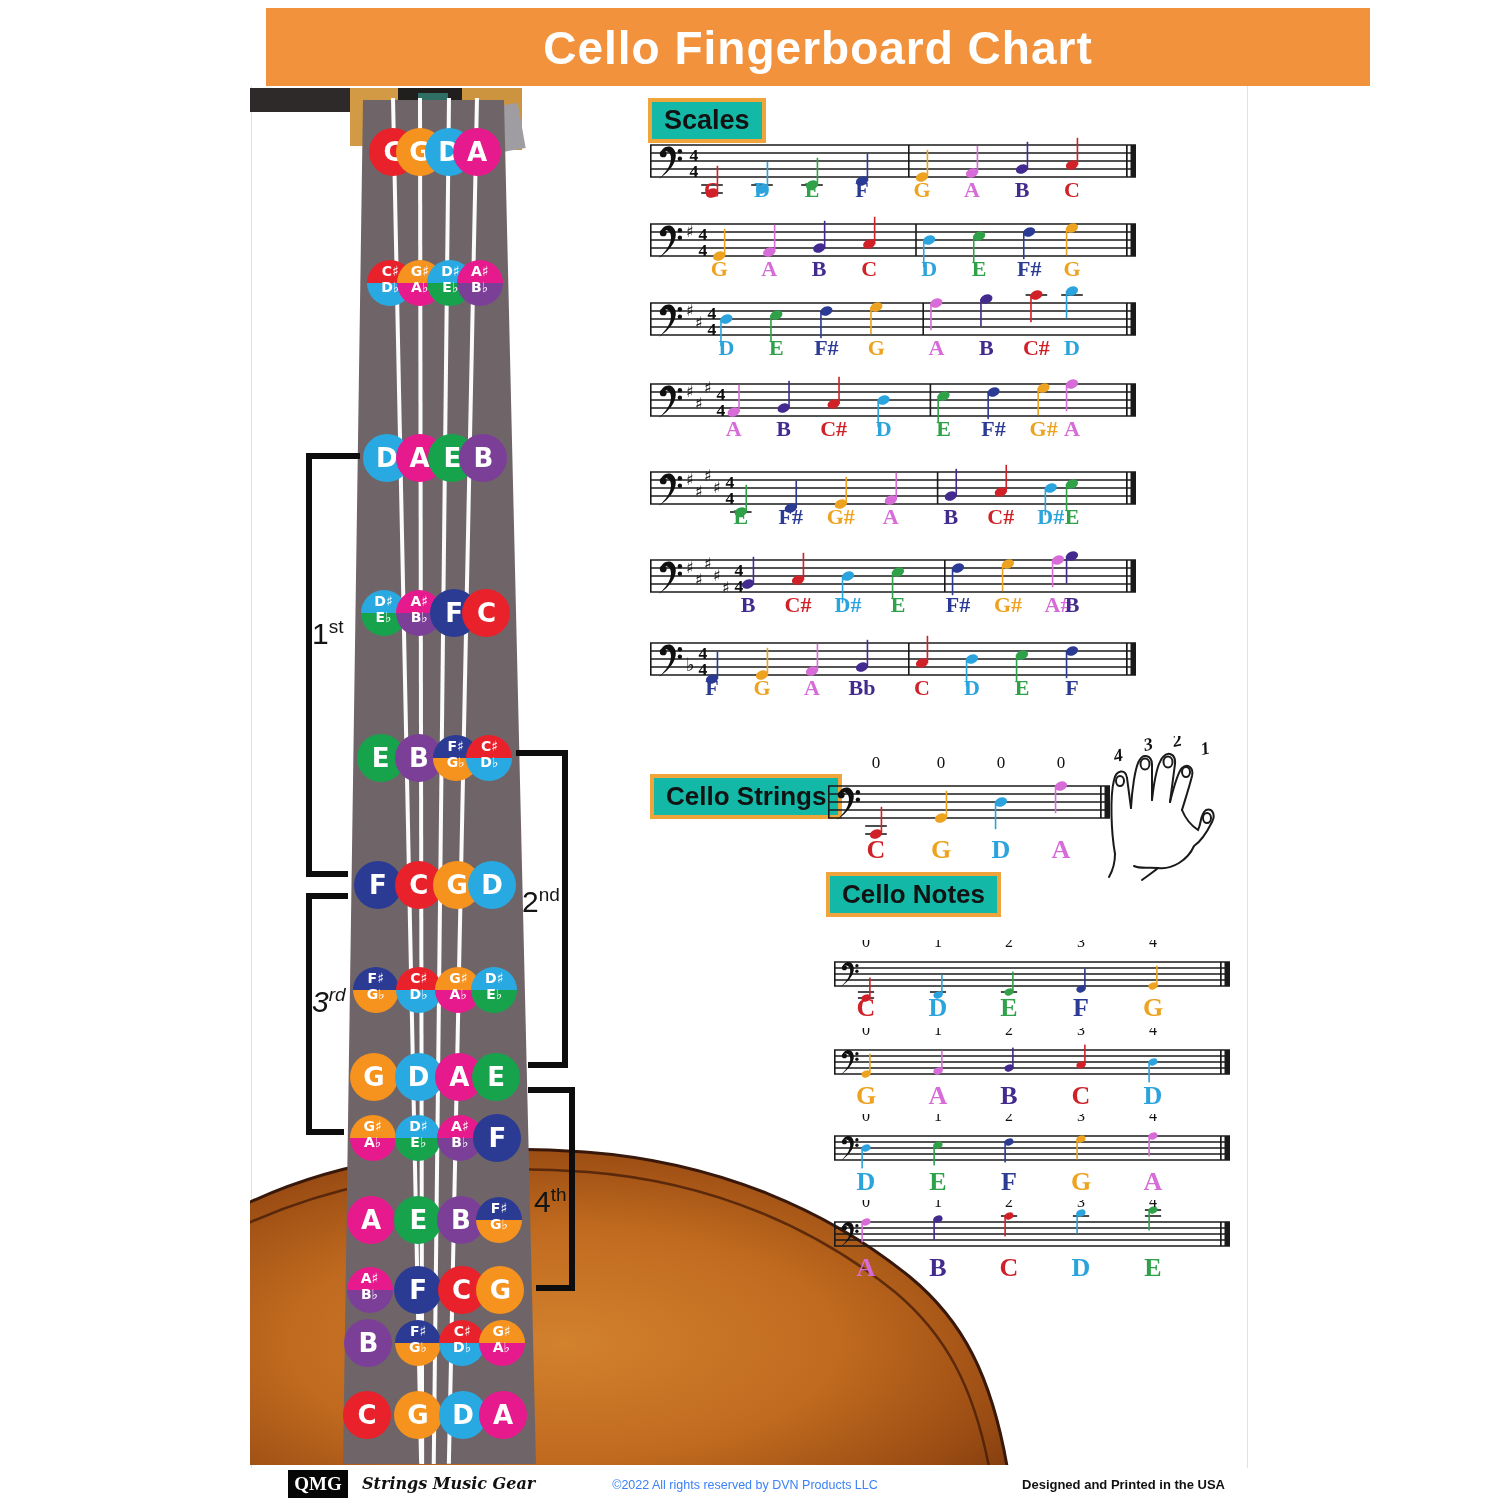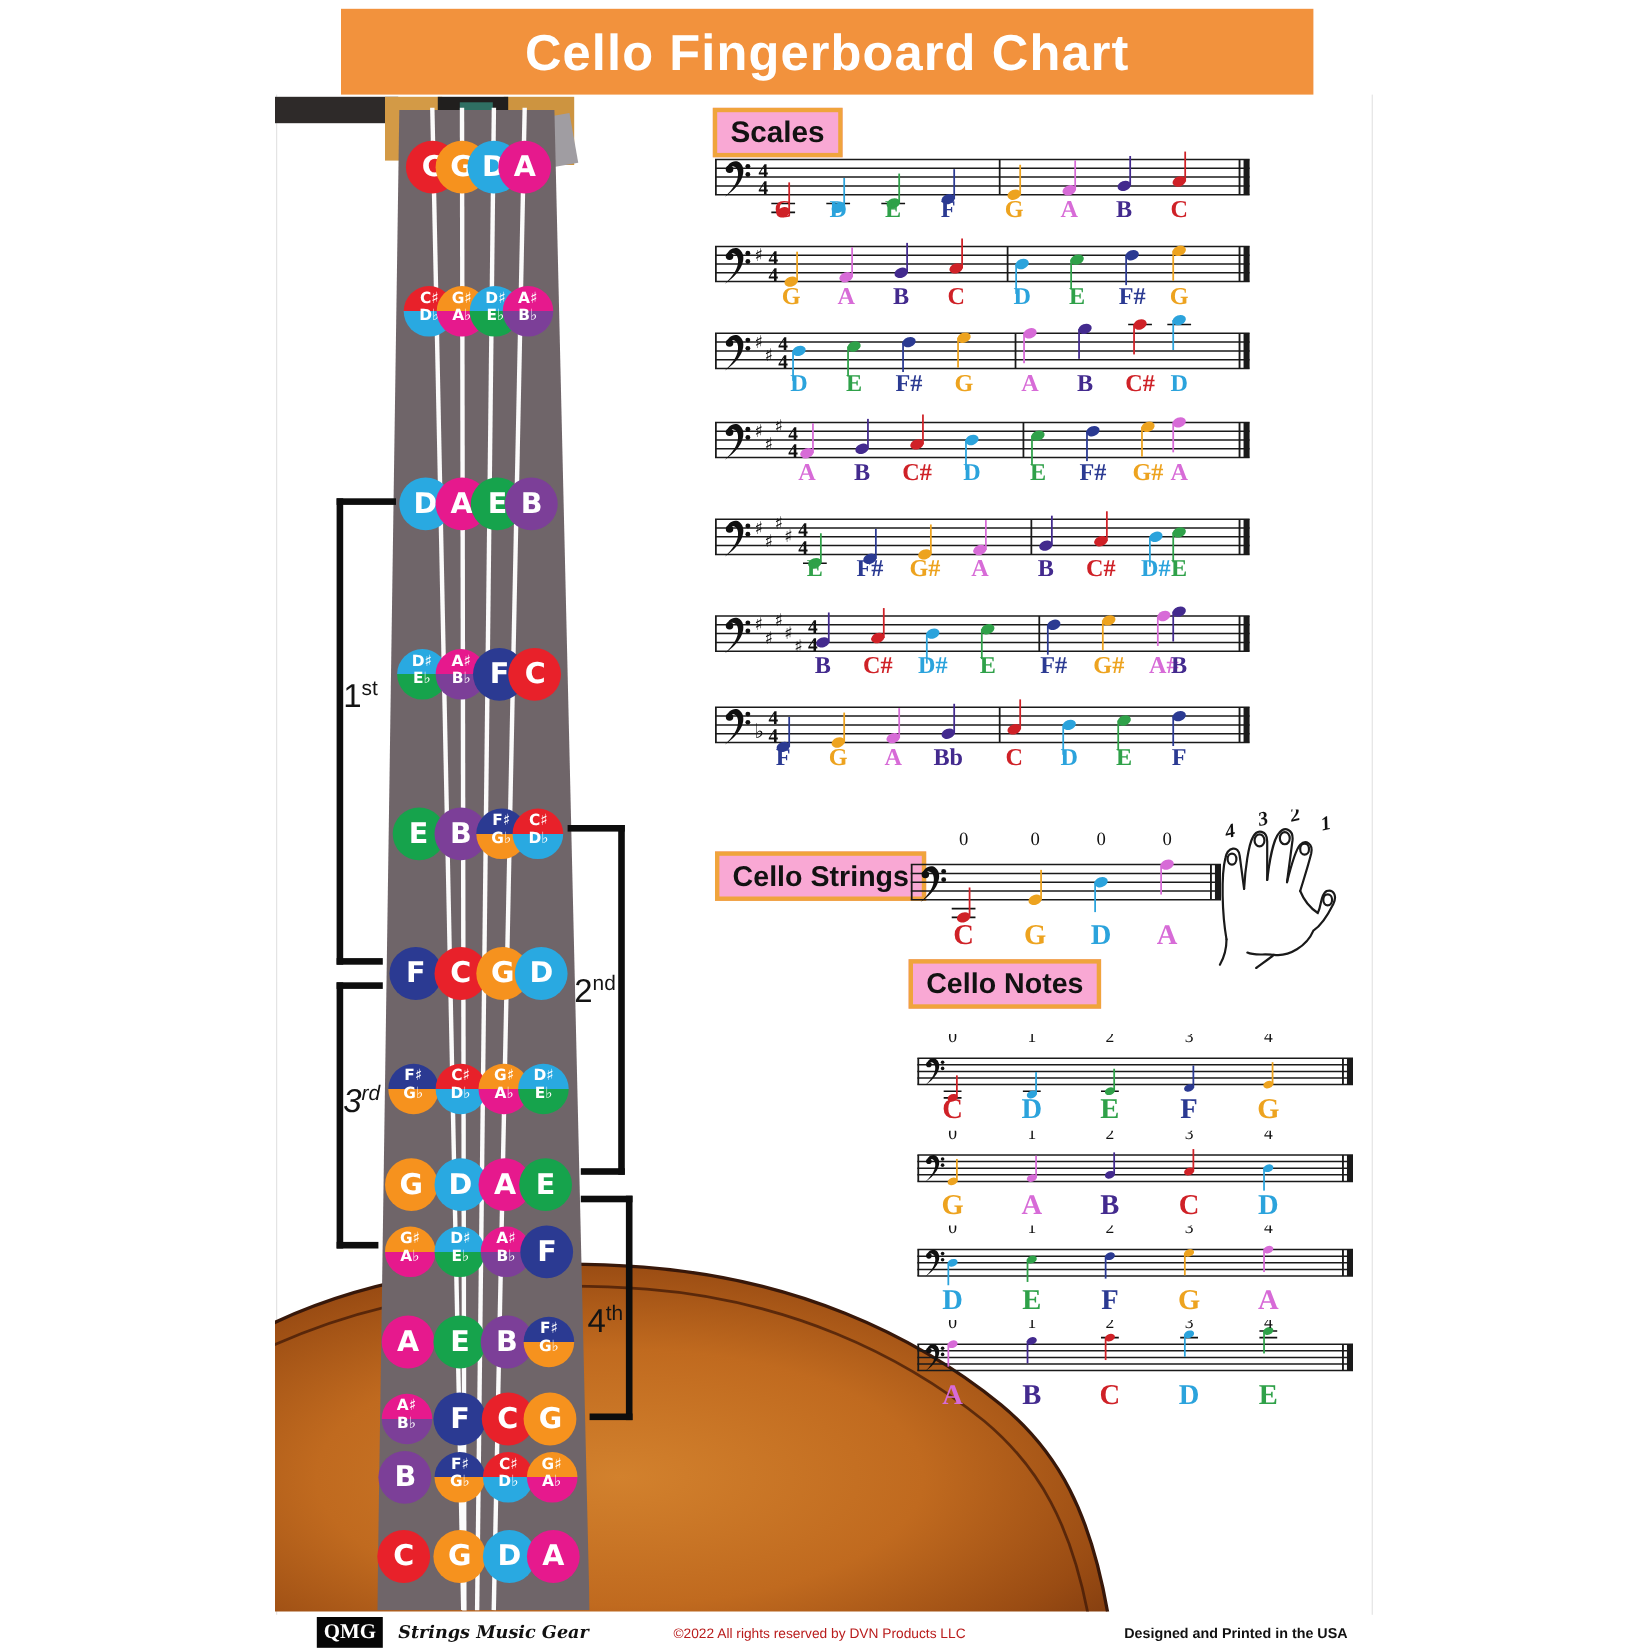--- a/index.html
+++ b/index.html
@@ -1,20 +1,20 @@
 <!DOCTYPE html>
 <html><head>
 <meta charset="utf-8">
 <style>
   html,body{margin:0;padding:0;background:#fff;}
   #page{position:relative;width:1500px;height:1500px;background:#ffffff;overflow:hidden;
         font-family:"Liberation Sans",sans-serif;}
   .abs{position:absolute;}
   
-  #header{position:absolute;left:266px;top:8px;width:884px;height:78px;background:#f2923d;margin-left:44px;}
+  #header{position:absolute;left:266px;top:8px;width:1104px;height:78px;background:#f2923d;}
   #header .title{color:#ffffff;font-weight:bold;font-size:46px;text-align:center;line-height:80px;letter-spacing:1px;}
   
   .edge{position:absolute;top:86px;height:1382px;width:1px;background:#e2e2e2;}
   
   #dark-bar{left:250px;top:88px;width:112px;height:24px;background:#2e2a29;}
   #peg-wood-left{left:350px;top:88px;width:52px;height:58px;background:#d39a46;}
   #peg-wood-right{left:458px;top:88px;width:64px;height:62px;background:#cd9440;}
   #peg-dark{left:398px;top:88px;width:64px;height:54px;background:#211f1e;}
   #peg-teal{left:418px;top:93px;width:30px;height:18px;background:#2f6f63;}
   #nut{left:480px;top:106px;width:42px;height:46px;background:#a09da2;transform:rotate(-10deg);}
@@ -24,28 +24,28 @@
   
   .fb-note{position:absolute;width:48px;height:48px;border-radius:50%;color:#fff;font-weight:bold;
       font-size:26px;text-align:center;line-height:48px;font-family:"DejaVu Sans",sans-serif;}
   .fb-split{position:absolute;width:46px;height:46px;border-radius:50%;color:#fff;font-weight:bold;
       font-size:14px;text-align:center;line-height:1.45;font-family:"DejaVu Sans",sans-serif;padding-top:1px;box-sizing:border-box;}
   
   .bk{position:absolute;background:#0d0d0d;}
   .pos-label{position:absolute;font-size:30px;color:#141414;font-family:"Liberation Sans",sans-serif;}
   .pos-label sup{font-size:19px;}
   
-  .sec-label{position:absolute;border:4px solid #f0a43c;background:#f9a8d4;color:#121212;
+  .sec-label{position:absolute;border:4px solid #f0a43c;background:#14b8a6;color:#121212;
       font-weight:bold;padding:3px 12px;font-size:26px;}
   
   #qmg-logo{left:288px;top:1470px;width:60px;height:28px;background:#060606;color:#fff;
       font-family:"Liberation Serif",serif;font-weight:bold;font-size:19px;text-align:center;line-height:28px;}
   #brand-script{left:362px;top:1474px;font-family:"DejaVu Serif",serif;font-style:italic;font-weight:bold;
       font-size:16px;color:#111;}
-  #copyright{left:555px;top:1478px;width:380px;text-align:center;font-size:12.5px;color:#b91c1c;}
+  #copyright{left:555px;top:1478px;width:380px;text-align:center;font-size:12.5px;color:#3b82f6;}
   #made{left:1005px;top:1477px;width:220px;text-align:right;font-size:13px;font-weight:600;color:#111;}
   svg text{user-select:none;}
 </style>
 </head>
 <body>
 
 <div id="page">
 
   <div class="edge" style="left:251px;"></div>
   <div class="edge" style="left:1247px;"></div>

